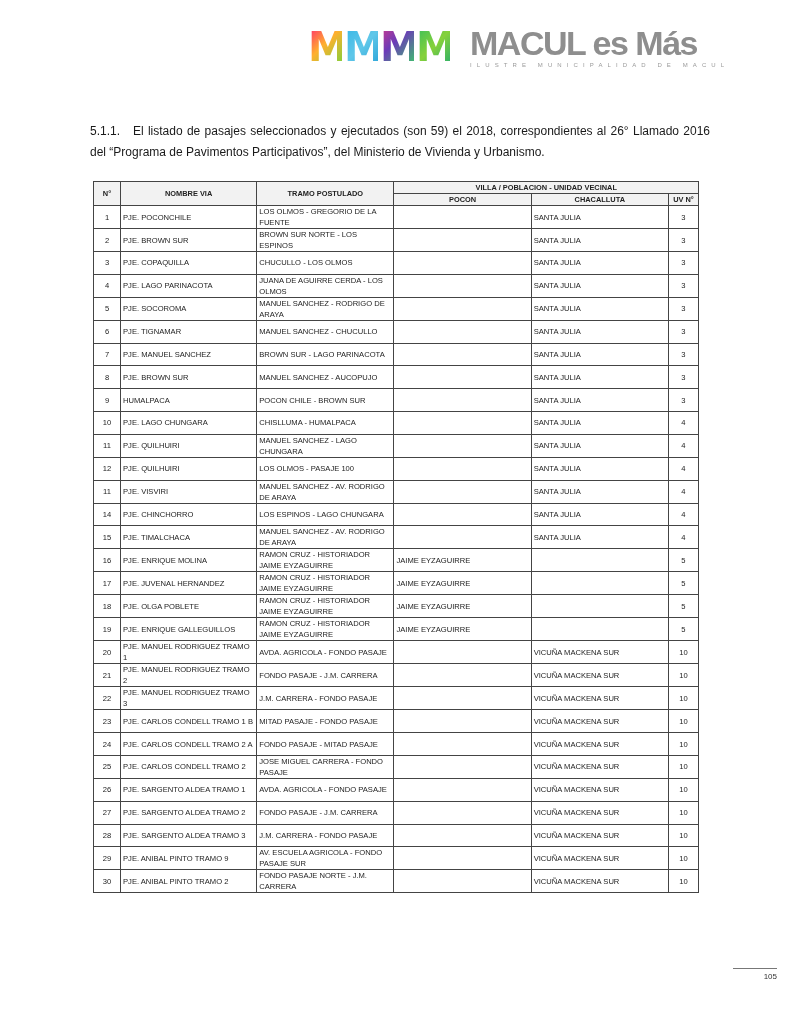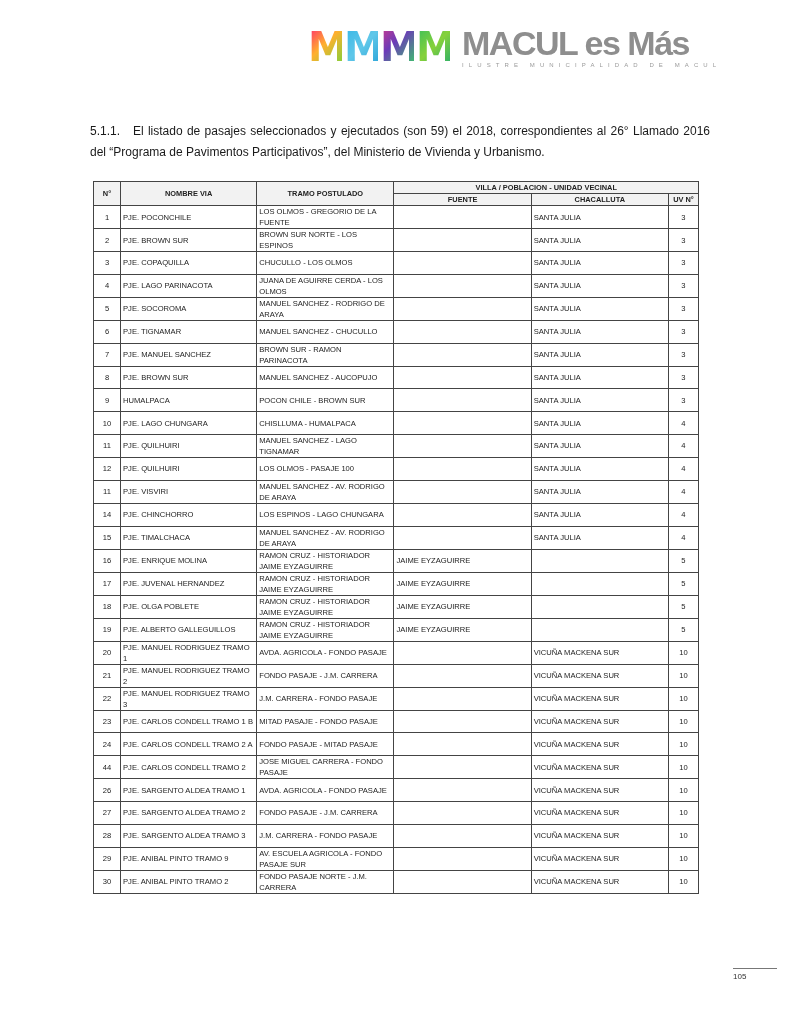--- a/index.html
+++ b/index.html
@@ -9,21 +9,21 @@
   .logo { position: absolute; left: 308px; top: 22px; height: 50px; display: flex; align-items: center; }
   .mmmm { display: flex; gap: 2px; }
   .mmmm span { display: inline-block; width: 34px; height: 36px;
                font-family: "DejaVu Sans", sans-serif; font-weight: bold;
                font-size: 40px; line-height: 36px; text-align: center;
                -webkit-background-clip: text; background-clip: text; color: transparent; }
   .m1 { background: linear-gradient(135deg, #ff2d6f 0%, #ffb02e 45%, #7fd13b 100%); }
   .m2 { background: linear-gradient(135deg, #39b7e6 0%, #5fc7e9 50%, #2ea6d9 100%); }
   .m3 { background: linear-gradient(135deg, #c83a8f 0%, #6b3bb8 40%, #3cc36c 100%); }
   .m4 { background: linear-gradient(135deg, #3cbf5a 0%, #86d13a 50%, #2eb06b 100%); }
-  .brand { margin-left: 12px; display: flex; flex-direction: column; }
+  .brand { margin-left: 20px; display: flex; flex-direction: column; }
   .brand-name { font-family: "Liberation Sans", sans-serif; font-weight: bold;
                 font-size: 34px; color: #8e8e8e; letter-spacing: -1.5px; line-height: 34px; }
   .brand-sub { font-family: "Liberation Sans", sans-serif; font-size: 6px;
                color: #9a9a9a; letter-spacing: 5.1px; margin-top: 2px; }
 
   .intro { position: absolute; left: 90px; top: 109px; width: 620px;
            font-family: "Liberation Sans", sans-serif; font-size: 12px; line-height: 21px;
            color: #1a1a1a; text-align: justify; }
 
   table.grid { position: absolute; left: 93px; top: 181px; border-collapse: collapse;
@@ -39,21 +39,21 @@
   table.grid { border: 1.6px solid #333; }
 
   .col-n { width: 27px; }
   .col-nombre { width: 136px; }
   .col-tramo { width: 137px; }
   .col-villa { width: 137px; }
   .col-pob { width: 137px; }
   .col-uv { width: 30px; }
 
   .footer-rule { position: absolute; left: 733px; top: 968px; width: 44px; height: 1px; background: #777; }
-  .page-num { position: absolute; left: 733px; top: 972px; width: 44px; text-align: left;
+  .page-num { position: absolute; left: 733px; top: 972px; width: 44px; text-align: right;
               font-family: "Liberation Sans", sans-serif; font-size: 8px; color: #333; }
 </style>
 </head>
 <body>
 
 <div class="logo">
   <div class="mmmm">
     <span class="m1">M</span>
     <span class="m2">M</span>
     <span class="m3">M</span>
@@ -77,21 +77,21 @@
       <col class="col-uv">
   </colgroup>
   <thead>
     <tr class="h1">
       <th class="tall" rowspan="2">N°</th>
       <th class="tall" rowspan="2">NOMBRE VIA</th>
       <th class="tall" rowspan="2">TRAMO POSTULADO</th>
       <th colspan="3">VILLA / POBLACION - UNIDAD VECINAL</th>
     </tr>
     <tr>
-      <th>FUENTE</th>
+      <th>POCON</th>
       <th>CHACALLUTA</th>
       <th>UV N°</th>
     </tr>
   </thead>
   <tbody id="tbody">
       <tr>
         <td class="num">1</td>
         <td>PJE. POCONCHILE</td>
         <td>LOS OLMOS - GREGORIO DE LA FUENTE</td>
         <td></td>
@@ -134,21 +134,21 @@
         <td class="num">6</td>
         <td>PJE. TIGNAMAR</td>
         <td>MANUEL SANCHEZ - CHUCULLO</td>
         <td></td>
         <td>SANTA JULIA</td>
         <td class="uv">3</td>
       </tr>
       <tr>
         <td class="num">7</td>
         <td>PJE. MANUEL SANCHEZ</td>
-        <td>BROWN SUR - RAMON PARINACOTA</td>
+        <td>BROWN SUR - LAGO PARINACOTA</td>
         <td></td>
         <td>SANTA JULIA</td>
         <td class="uv">3</td>
       </tr>
       <tr>
         <td class="num">8</td>
         <td>PJE. BROWN SUR</td>
         <td>MANUEL SANCHEZ - AUCOPUJO</td>
         <td></td>
         <td>SANTA JULIA</td>
@@ -166,21 +166,21 @@
         <td class="num">10</td>
         <td>PJE. LAGO CHUNGARA</td>
         <td>CHISLLUMA - HUMALPACA</td>
         <td></td>
         <td>SANTA JULIA</td>
         <td class="uv">4</td>
       </tr>
       <tr>
         <td class="num">11</td>
         <td>PJE. QUILHUIRI</td>
-        <td>MANUEL SANCHEZ - LAGO TIGNAMAR</td>
+        <td>MANUEL SANCHEZ - LAGO CHUNGARA</td>
         <td></td>
         <td>SANTA JULIA</td>
         <td class="uv">4</td>
       </tr>
       <tr>
         <td class="num">12</td>
         <td>PJE. QUILHUIRI</td>
         <td>LOS OLMOS - PASAJE 100</td>
         <td></td>
         <td>SANTA JULIA</td>
@@ -229,21 +229,21 @@
       <tr>
         <td class="num">18</td>
         <td>PJE. OLGA POBLETE</td>
         <td>RAMON CRUZ - HISTORIADOR JAIME EYZAGUIRRE</td>
         <td>JAIME EYZAGUIRRE</td>
         <td></td>
         <td class="uv">5</td>
       </tr>
       <tr>
         <td class="num">19</td>
-        <td>PJE. ALBERTO GALLEGUILLOS</td>
+        <td>PJE. ENRIQUE GALLEGUILLOS</td>
         <td>RAMON CRUZ - HISTORIADOR JAIME EYZAGUIRRE</td>
         <td>JAIME EYZAGUIRRE</td>
         <td></td>
         <td class="uv">5</td>
       </tr>
       <tr>
         <td class="num">20</td>
         <td>PJE. MANUEL RODRIGUEZ TRAMO 1</td>
         <td>AVDA. AGRICOLA - FONDO PASAJE</td>
         <td></td>
@@ -276,21 +276,21 @@
       </tr>
       <tr>
         <td class="num">24</td>
         <td>PJE. CARLOS CONDELL TRAMO 2 A</td>
         <td>FONDO PASAJE - MITAD PASAJE</td>
         <td></td>
         <td>VICUÑA MACKENA SUR</td>
         <td class="uv">10</td>
       </tr>
       <tr>
-        <td class="num">44</td>
+        <td class="num">25</td>
         <td>PJE. CARLOS CONDELL TRAMO 2</td>
         <td>JOSE MIGUEL CARRERA - FONDO PASAJE</td>
         <td></td>
         <td>VICUÑA MACKENA SUR</td>
         <td class="uv">10</td>
       </tr>
       <tr>
         <td class="num">26</td>
         <td>PJE. SARGENTO ALDEA TRAMO 1</td>
         <td>AVDA. AGRICOLA - FONDO PASAJE</td>

